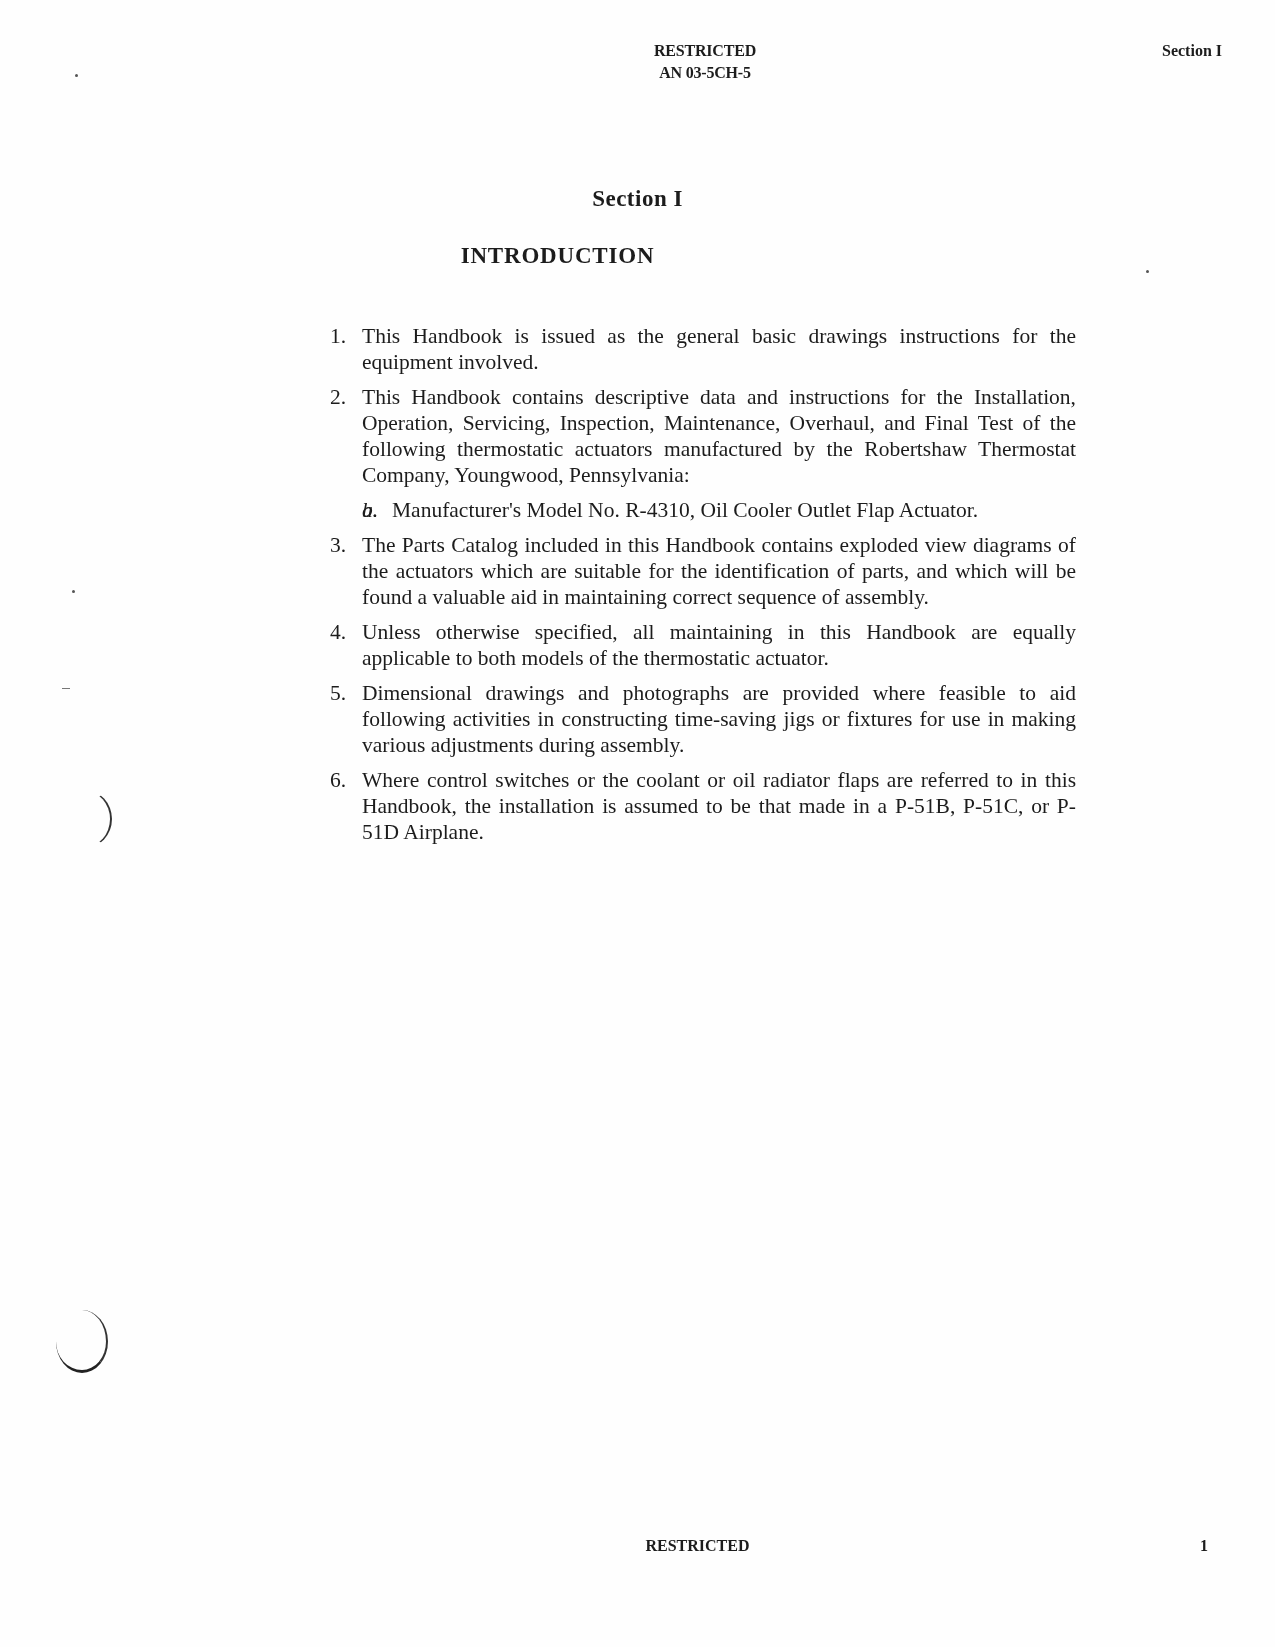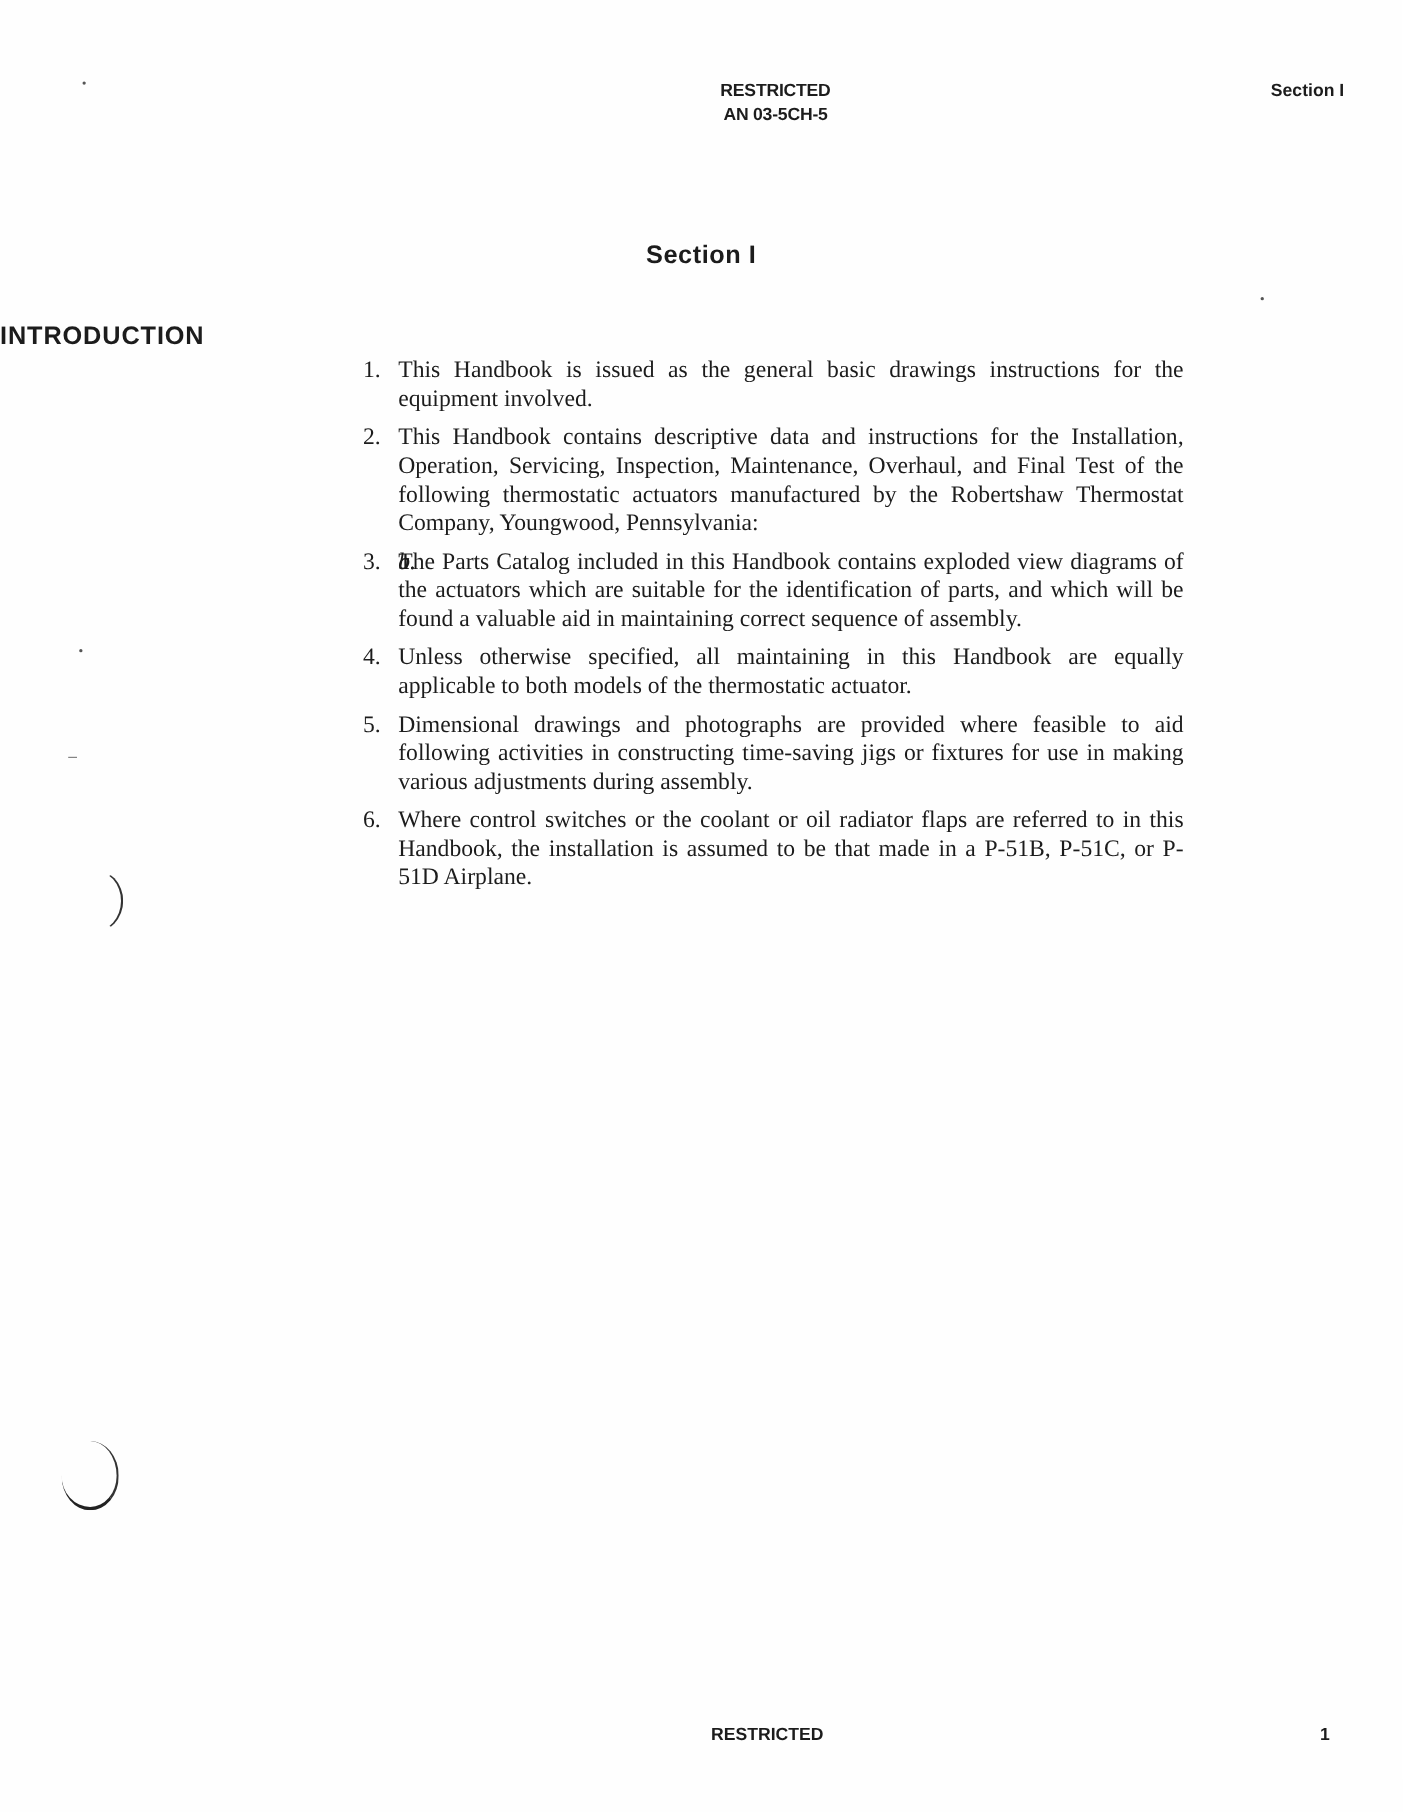--- a/index.html
+++ b/index.html
@@ -1,25 +1,25 @@
 <!DOCTYPE html>
 <html><head>
 <meta charset="utf-8">
 <style>
   html, body { margin:0; padding:0; background:#ffffff; }
   body { width:1275px; height:1647px; position:relative; overflow:hidden; color:#1c1c1c; }
   .page { position:absolute; left:0; top:0; width:1275px; height:1647px; background:#fefefe; }
-  .sans-bold { font-family:Liberation Sans, sans-serif; font-weight:bold;margin-top:32px; }
+  .sans-bold { font-family:Liberation Serif, serif; font-weight:bold; }
   .serif { font-family:"Liberation Serif", "DejaVu Serif", serif; }
 
   .hdr-center { position:absolute; left:560px; top:40px; width:290px; text-align:center; font-size:16px; line-height:22px; letter-spacing:-0.2px; }
   .hdr-right { position:absolute; right:53px; top:40px; font-size:16px; line-height:22px; }
 
   .sec-title { position:absolute; left:0; width:1275px; top:186px; text-align:center; font-size:23px; letter-spacing:0.5px; }
-  .sec-sub { position:absolute; left:0; width:1115px; top:260px; text-align:left; font-size:23px; letter-spacing:0.8px; }
+  .sec-sub { position:absolute; left:0; width:1115px; top:243px; text-align:center; font-size:23px; letter-spacing:0.8px; }
 
   .body { position:absolute; left:330px; top:323px; width:746px; font-size:21.5px; line-height:26px; }
   .item { position:relative; padding-left:32px; margin-bottom:9px; text-align:justify; }
   .item .num { position:absolute; left:0; top:0; }
   .sub { position:relative; padding-left:62px; margin-bottom:9px; text-align:justify; }
   .sub .let { position:absolute; left:32px; top:0; font-style:italic; }
 
   .ftr-center { position:absolute; left:0; width:1395px; top:1537px; text-align:center; font-size:16px; }
   .ftr-right { position:absolute; left:1200px; top:1537px; font-size:16px; }
 
@@ -49,20 +49,21 @@
     </div>
     <div class="item">
       <span class="num">2.</span>
       <span>This Handbook contains descriptive data and instructions for the Installation, Operation, Servicing, Inspection, Maintenance, Overhaul, and Final Test of the following thermostatic actuators manufactured by the Robertshaw Thermostat Company, Youngwood, Pennsylvania:</span>
     </div>
     <div class="sub">
       <span class="let">a.</span>
     </div>
     <div class="sub">
       <span class="let">b.</span>
+      <span>Manufacturer's Model No. R-4310, Oil Cooler Outlet Flap Actuator.</span>
     </div>
     <div class="item">
       <span class="num">3.</span>
       <span>The Parts Catalog included in this Handbook contains exploded view diagrams of the actuators which are suitable for the identification of parts, and which will be found a valuable aid in maintaining correct sequence of assembly.</span>
     </div>
     <div class="item">
       <span class="num">4.</span>
       <span>Unless otherwise specified, all maintaining in this Handbook are equally applicable to both models of the thermostatic actuator.</span>
     </div>
     <div class="item">

